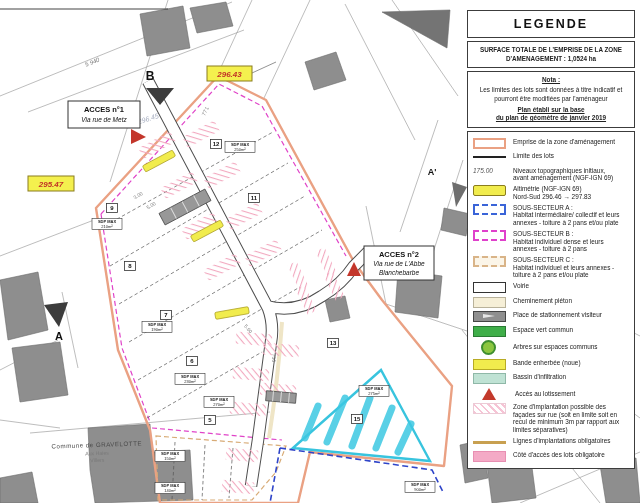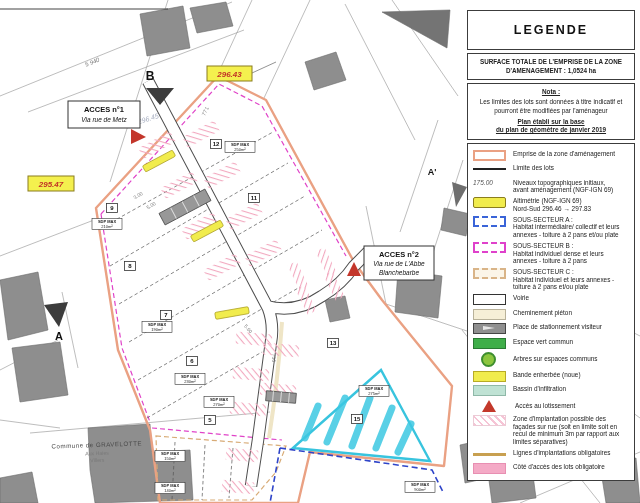--- a/index.html
+++ b/index.html
@@ -4,21 +4,21 @@
 <style>
   html,body{margin:0;padding:0;background:#e9e9e9;}
   .stage{position:relative;width:640px;height:503px;background:#ffffff;overflow:hidden;
          font-family:"Liberation Sans",sans-serif;}
   .stage svg{position:absolute;left:0;top:0;}
   svg text{font-family:"Liberation Sans",sans-serif;}
 
   
   .legend{position:absolute;left:467px;top:10px;width:168px;display:flex;flex-direction:column;gap:3px;}
   .lg-box{border:1px solid #3c3c3c;background:#fff;box-sizing:border-box;padding:3px 4px;}
-  .lg-title{font-size:12.5px;font-weight:bold;text-align:center;letter-spacing:2px;padding:12px 0;color:#111;}
+  .lg-title{font-size:12.5px;font-weight:bold;text-align:center;letter-spacing:2px;padding:6px 0;color:#111;}
   .lg-surface{font-size:6.3px;font-weight:bold;text-align:center;color:#222;line-height:1.35;padding:4px 2px;}
   .lg-nota{font-size:6.4px;text-align:center;color:#222;line-height:1.3;padding:4px 3px;}
   .lg-nota .nota-title{font-weight:bold;text-decoration:underline;margin-bottom:2px;}
   .lg-nota .nota-basis{font-weight:bold;text-decoration:underline;margin-top:3px;}
   .lg-items{display:flex;flex-direction:column;gap:3.5px;padding:6px 5px;}
   .lg-row{display:flex;align-items:flex-start;min-height:11px;}
   .lg-row .lbl{font-size:6.4px;line-height:1.18;color:#222;}
   .lg-row .lbl .l1{display:block;}
   .sw{width:33px;min-width:33px;height:11px;margin-right:7px;box-sizing:border-box;}
   .sw-emprise{border:2px solid #eaa183;background:#fff;}

